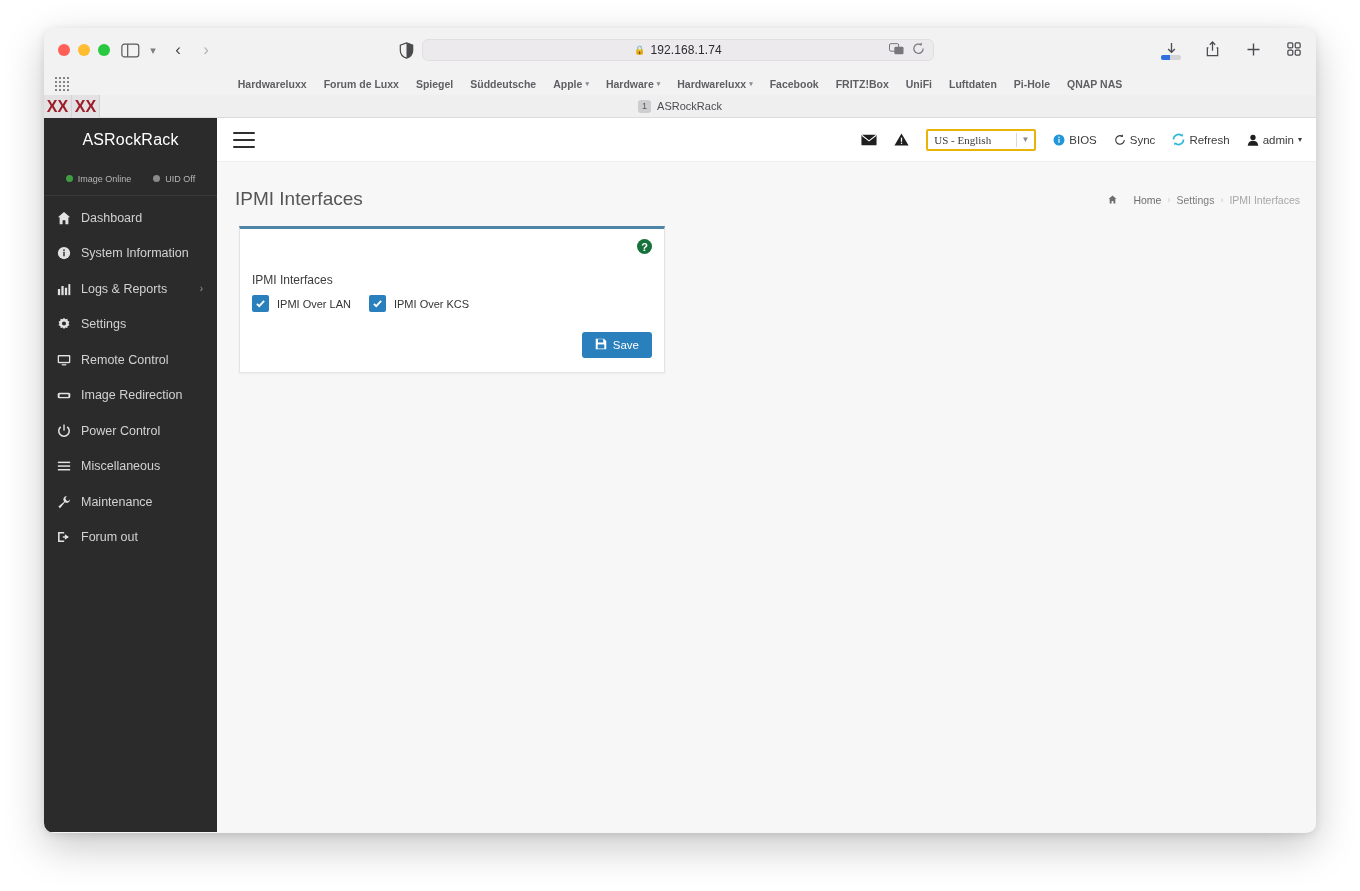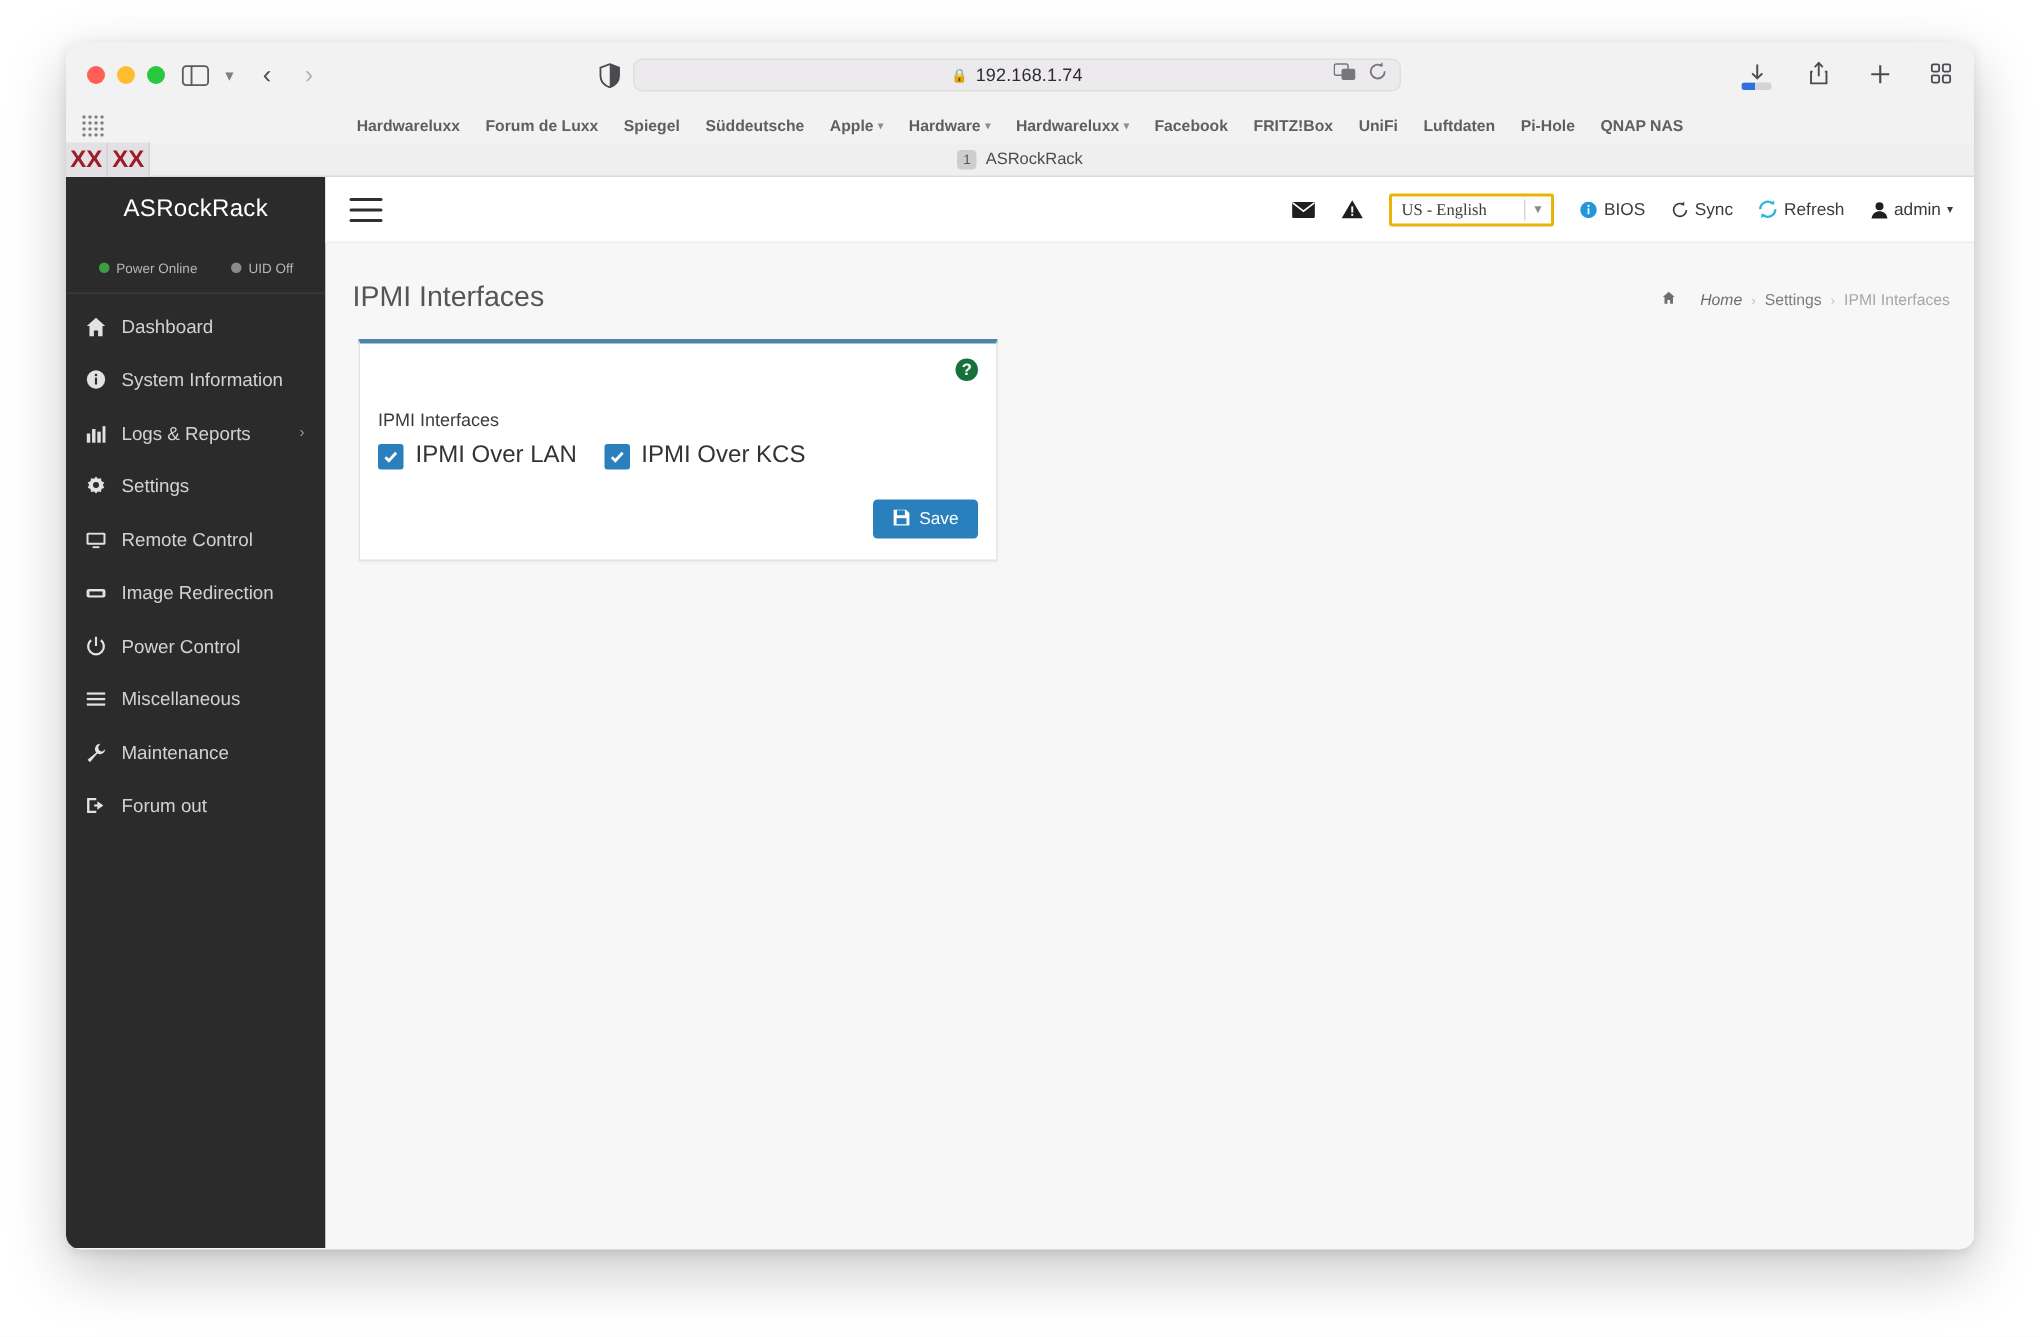--- a/index.html
+++ b/index.html
@@ -179,21 +179,21 @@
   .hlink .ic { display: flex; align-items: center; }
 
   .page-head { padding: 26px 0 0 18px; display: flex; align-items: flex-start; }
   .page-title { font-size: 19px; color: #555555; font-weight: normal; }
   .breadcrumb {
     margin-left: auto; margin-right: 16px; margin-top: 6px;
     display: flex; align-items: center; gap: 6px;
     font-size: 10.5px; color: #9a9a9a;
   }
   .breadcrumb .crumb { color: #7d7d7d; }
-  .breadcrumb .crumb.home { color: #6e6e6e; display: flex; align-items: center; gap: 16px; font-style: italic; }
+  .breadcrumb .crumb.home { color: #6e6e6e; display: flex; align-items: center; gap: 16px; }
   .breadcrumb .crumb.current { color: #a7a7a7; }
   .breadcrumb .sep { color: #c2c2c2; font-size: 9px; }
 
   
   .card {
     position: absolute;
     left: 22px; top: 108px;
     width: 426px;
     background: #ffffff;
     border: 1px solid #e4e4e4;
@@ -212,21 +212,21 @@
   .field-label { margin-top: 19px; font-size: 12px; color: #3b3b3b; }
   .checks { margin-top: 8px; display: flex; align-items: center; gap: 18px; }
   .check { display: flex; align-items: center; gap: 8px; cursor: pointer; }
   .box {
     width: 17px; height: 17px;
     background: #2a7fbd; border-radius: 2px;
     display: flex; align-items: center; justify-content: center;
     flex: none;
   }
   .box svg { width: 11px; height: 11px; stroke: #ffffff; stroke-width: 2.4; fill: none; }
-  .check-label { font-size: 16px; color: #333333; }
+  .check-label { font-size: 11px; color: #333333; }
   .card-actions { margin-top: 20px; display: flex; justify-content: flex-end; }
   .btn-save {
     background: #2a7fbd; color: #ffffff;
     border: none; border-radius: 3px;
     height: 26px; padding: 0 13px;
     display: flex; align-items: center; gap: 6px;
     font-size: 11.5px; cursor: pointer;
     font-family: "Liberation Sans", sans-serif;
   }
   .btn-save svg { width: 12px; height: 12px; fill: #ffffff; }
@@ -387,21 +387,21 @@
     </div>
   </div>
 
   <div class="viewport">
 
     <div class="sidebar">
       <div class="brand">ASRockRack</div>
       <div class="status-row">
         <div class="status">
           <span class="dot" style="background:#3f9c43"></span>
-          <span>Power Online</span>
+          <span>Image Online</span>
         </div>
         <div class="status">
           <span class="dot" style="background:#8a8a8a"></span>
           <span>UID Off</span>
         </div>
       </div>
 
       <div class="nav-list">
         <div class="nav-item">
           <span class="nav-ico">

